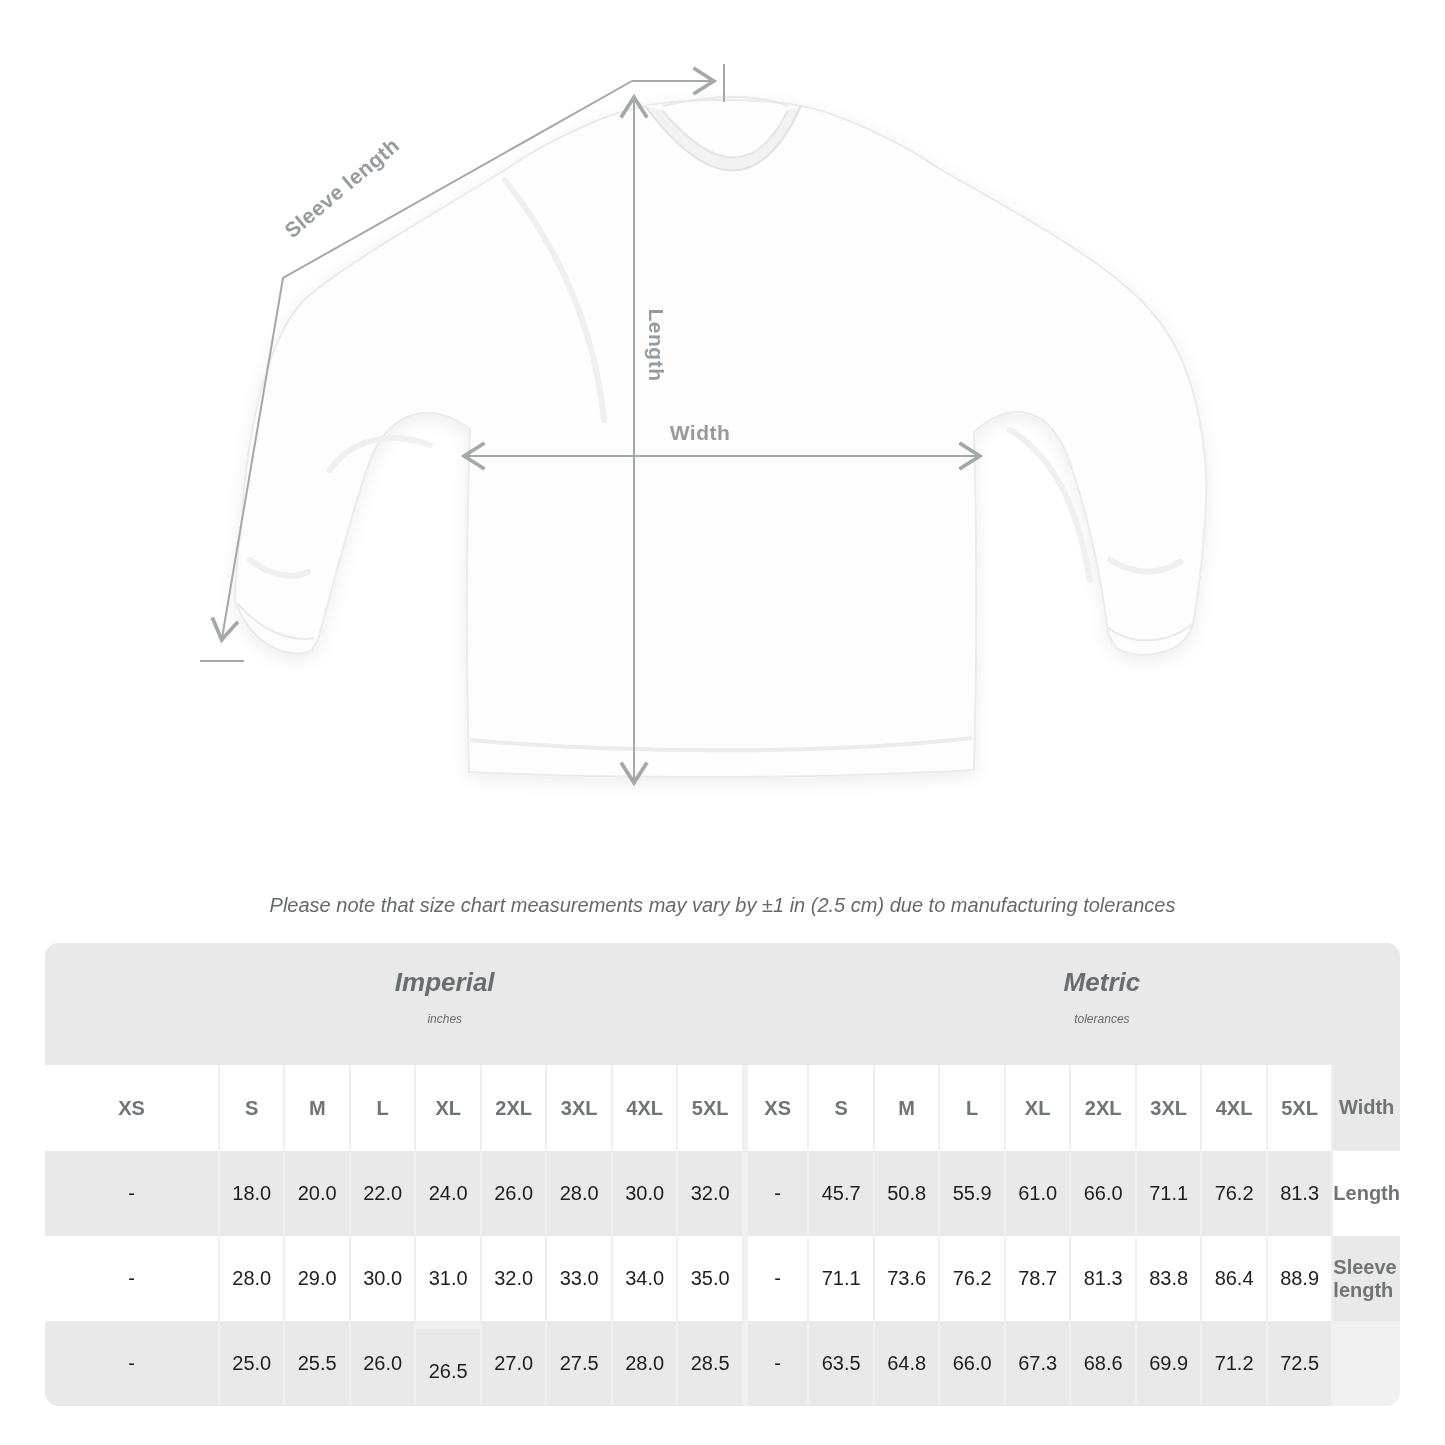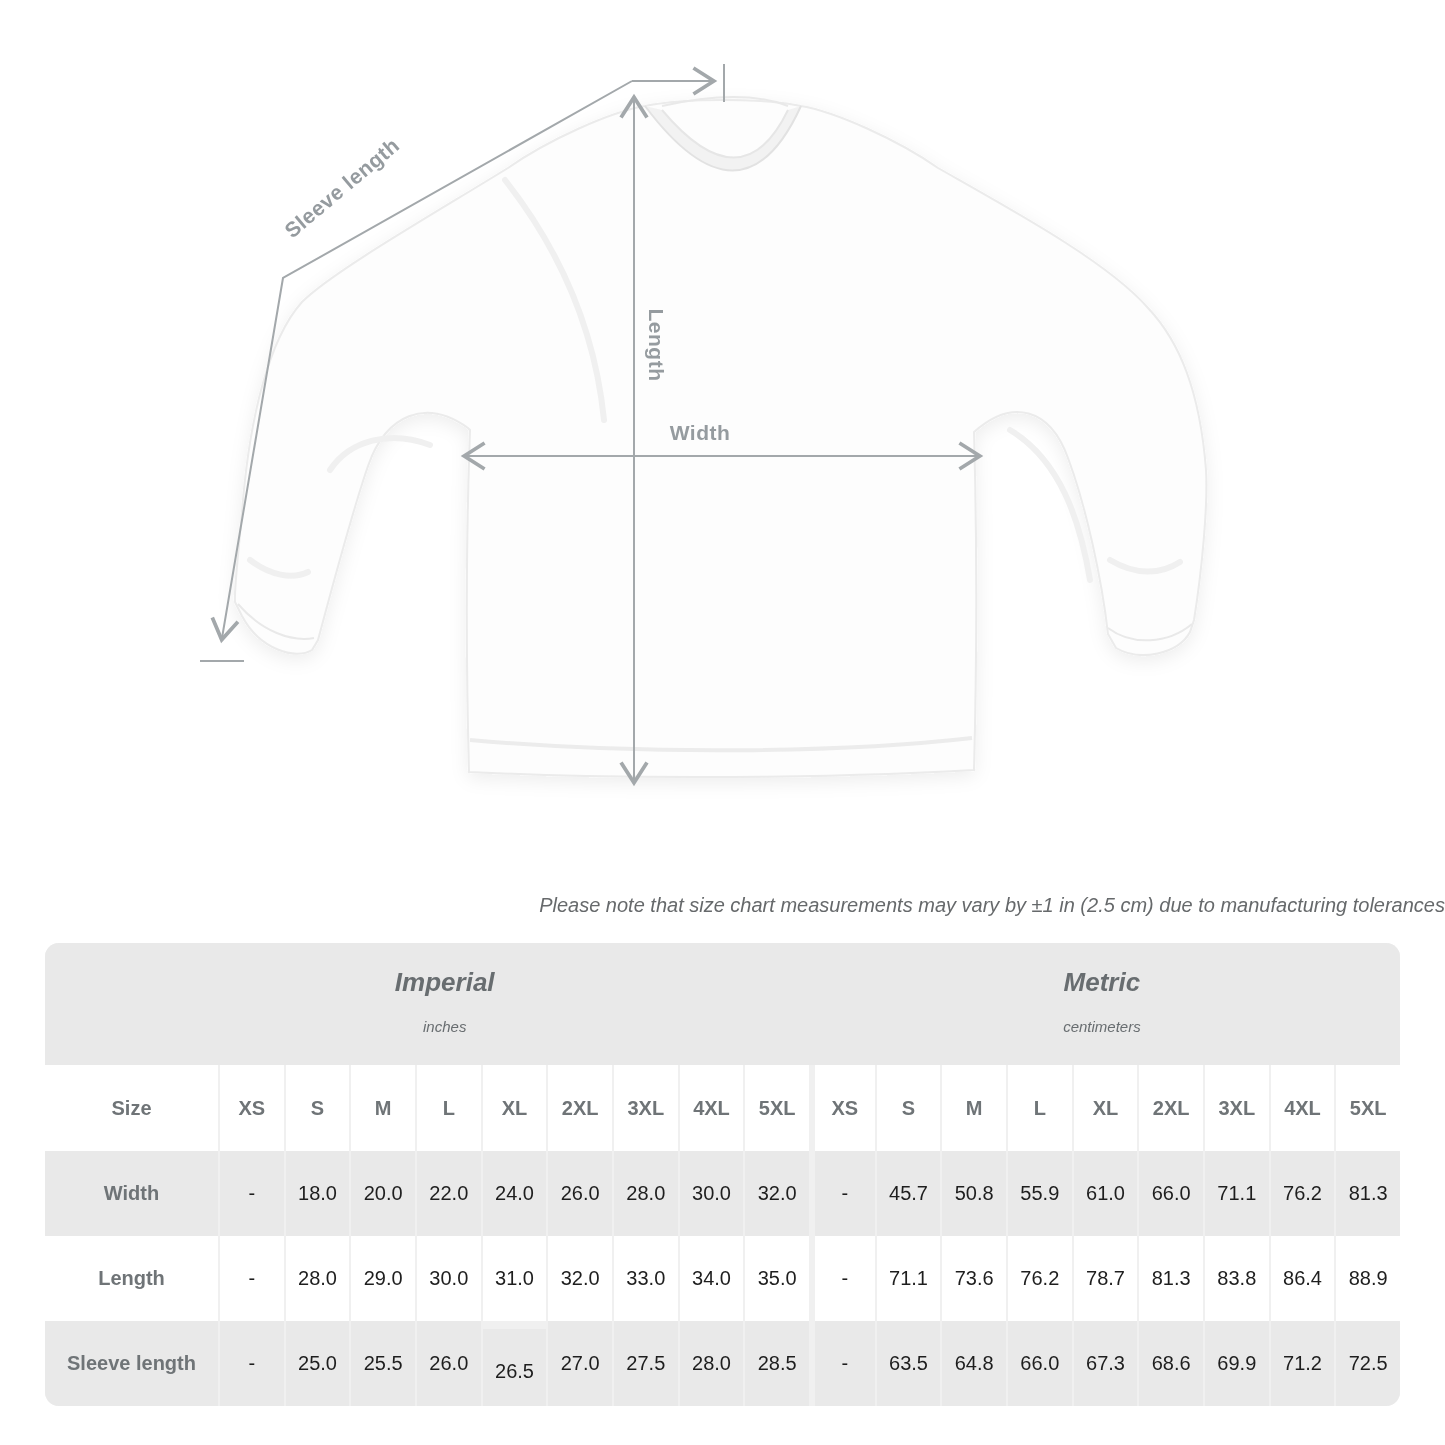--- a/index.html
+++ b/index.html
@@ -17,32 +17,32 @@
   .figure svg{position:absolute;left:0;top:0;}
   .diagram-label{position:absolute;font-weight:bold;font-size:21px;letter-spacing:.5px;
     color:var(--diagram-label);white-space:nowrap;}
   .lbl-sleeve{left:342px;top:188px;transform:translate(-50%,-50%) rotate(-40deg);}
   .lbl-length{left:656px;top:345px;transform:translate(-50%,-50%) rotate(90deg);}
   .lbl-width{left:700px;top:421px;transform:translateX(-50%);}
 
   
   .title{position:absolute;left:0;top:848px;width:100%;text-align:center;
     font-size:33px;font-weight:bold;color:var(--title-text);}
-  .subtitle{position:absolute;left:0;top:894px;width:100%;text-align:right;
+  .subtitle{position:absolute;left:0;top:894px;width:100%;text-align:center;
     font-size:20px;font-style:italic;color:var(--subtitle-text);}
 
   
   .size-table{position:absolute;left:45px;top:943px;width:1355px;height:463px;
     border-radius:14px;overflow:hidden;background:var(--grid-gap);}
   .band{position:relative;width:100%;height:122px;background:var(--band);}
   .band-group{position:absolute;top:24px;transform:translateX(-50%);text-align:center;color:#686d70;}
   .band-imperial{left:29.5%;text-align:center;}
   .band-metric{left:78%;}
   .band-group .g-label{font-size:26px;font-weight:bold;font-style:italic;}
-  .band-group .g-unit{font-size:15px;font-style:italic;margin-top:20px;}
+  .band-group .g-unit{font-size:12px;font-style:italic;margin-top:14px;}
 
   .grid{display:grid;grid-template-columns:173px repeat(18,1fr);column-gap:2px;row-gap:0;}
   .cell{height:85px;display:flex;align-items:center;justify-content:center;
     font-size:20px;color:var(--value-text);background:var(--row-light);}
   .cell.hdr{height:86px;font-weight:bold;color:var(--header-text);}
   .cell.rowlabel{font-weight:bold;color:var(--header-text);}
   .cell.group-start{border-left:4px solid var(--grid-gap);}
 </style>
 </head>
 <body>
@@ -126,25 +126,24 @@
   <div class="subtitle">Please note that size chart measurements may vary by ±1 in (2.5 cm) due to manufacturing tolerances</div>
 
   <div class="size-table">
     <div class="band">
       <div class="band-group band-imperial">
         <div class="g-label">Imperial</div>
         <div class="g-unit">inches</div>
       </div>
       <div class="band-group band-metric">
         <div class="g-label">Metric</div>
-        <div class="g-unit">centimeters</div>
+        <div class="g-unit">tolerances</div>
       </div>
     </div>
     <div class="grid" id="table-grid">
-        <div class="cell hdr rowlabel">Size</div>
         <div class="cell hdr">XS</div>
         <div class="cell hdr">S</div>
         <div class="cell hdr">M</div>
         <div class="cell hdr">L</div>
         <div class="cell hdr">XL</div>
         <div class="cell hdr">2XL</div>
         <div class="cell hdr">3XL</div>
         <div class="cell hdr">4XL</div>
         <div class="cell hdr">5XL</div>
         <div class="cell hdr group-start">XS</div>

